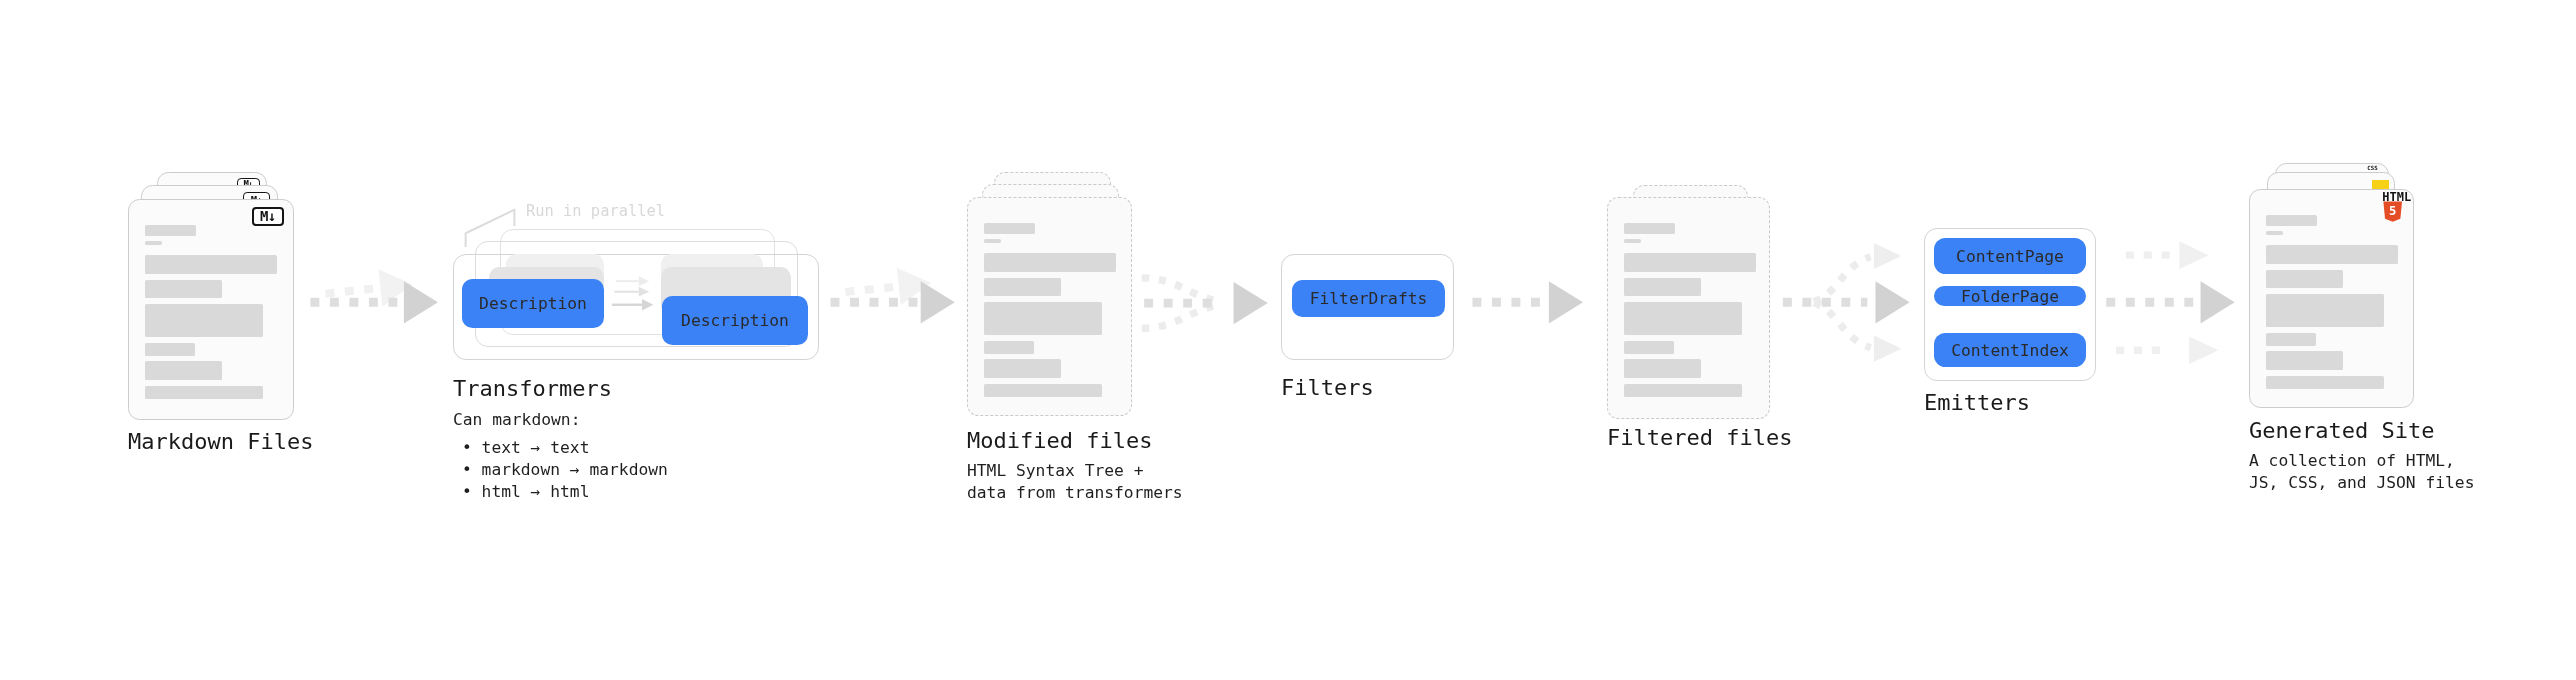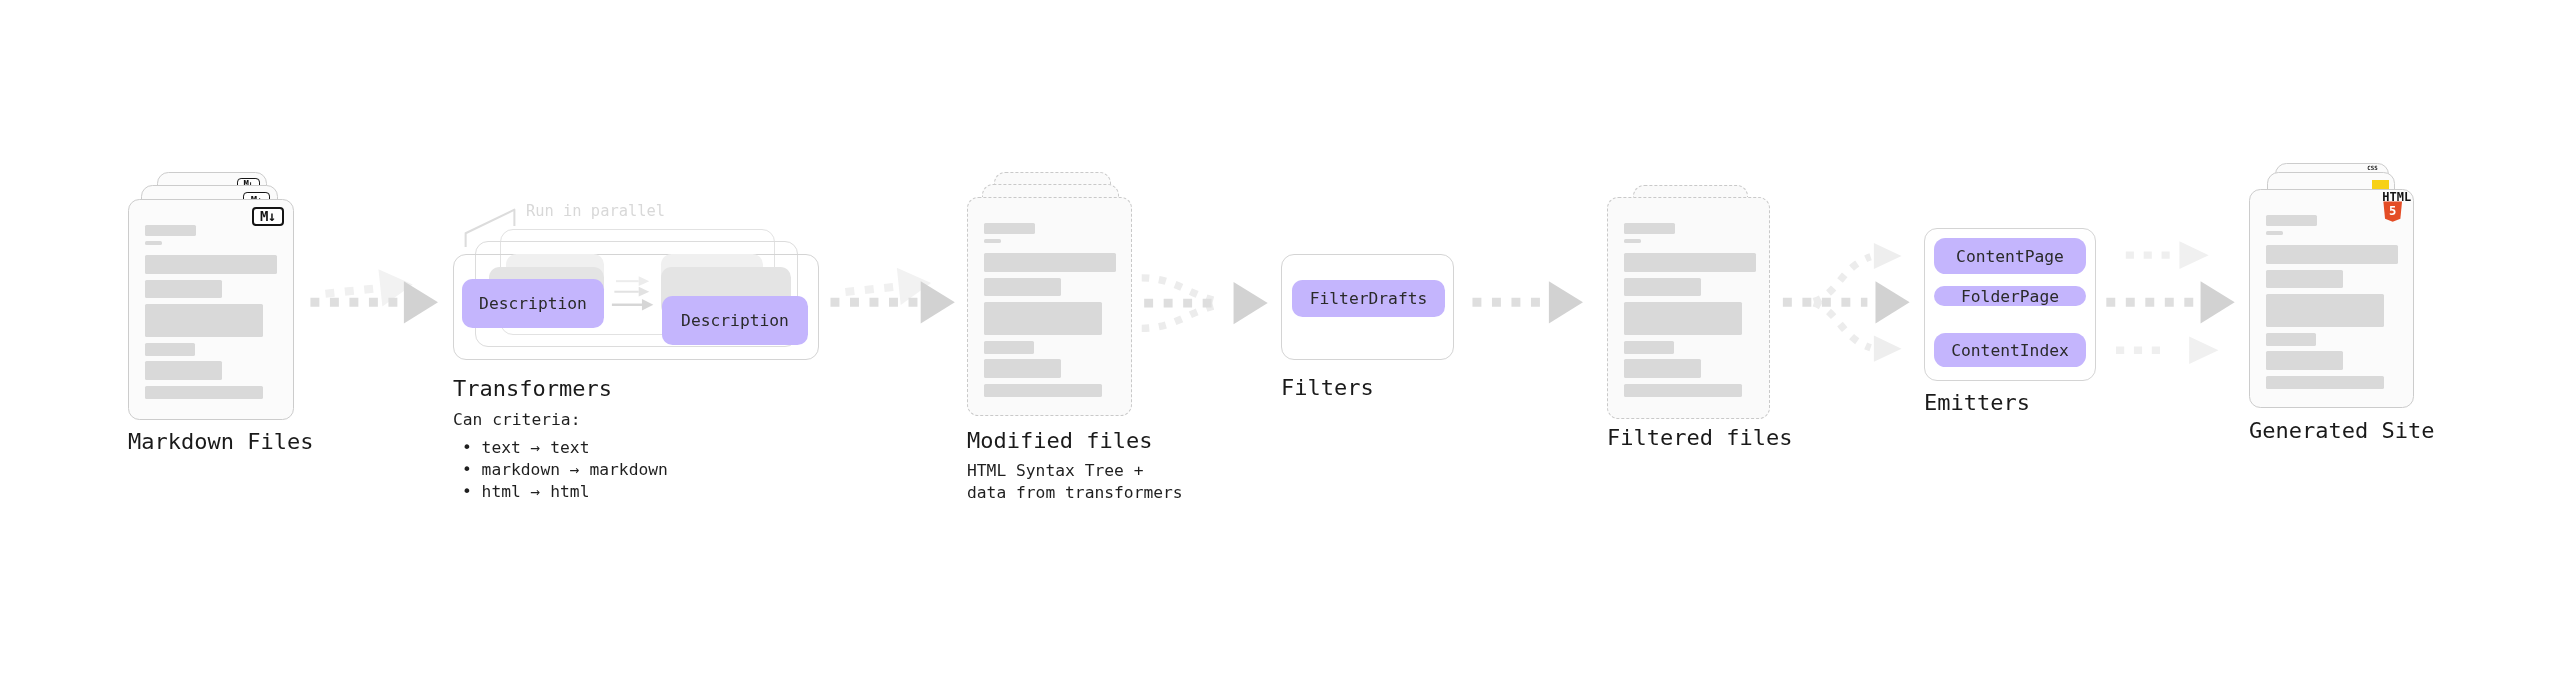--- a/index.html
+++ b/index.html
@@ -25,21 +25,21 @@
   .box{
     position:absolute;
     border:1.6px solid #d6d6d6;
     border-radius:13px;
     background:transparent;
     box-sizing:border-box;
   }
   
   .pill{
     position:absolute;
-    background:#c4b5fd;
+    background:#3b82f6;
     border-radius:10.6px;
     display:flex;align-items:center;justify-content:center;
     font-size:16.3px;color:#2a2a2a;
     box-sizing:border-box;
   }
   .pill.echo1{background:#e4e4e4;}
   .pill.echo2{background:#f0f0f0;}
   
   .label{position:absolute;font-size:22px;color:#1a1a1a;white-space:nowrap;}
   .sub{position:absolute;font-size:16.3px;line-height:22px;color:#1f1f1f;white-space:pre-line;}
@@ -161,21 +161,21 @@
   <div class="box" style="left:475px;top:241px;width:323px;height:106px;border-color:#dcdcdc;z-index:2"></div>
   <div class="box" style="left:453px;top:254px;width:366px;height:106px;border-color:#d4d4d4;z-index:2"></div>
   <div class="pill echo2" style="left:506px;top:254px;width:98px;height:49px;z-index:3"></div>
   <div class="pill echo2" style="left:661px;top:254px;width:102px;height:49px;z-index:3"></div>
   <div class="pill echo1" style="left:489px;top:267px;width:115px;height:49px;z-index:4"></div>
   <div class="pill echo1" style="left:661px;top:267px;width:130px;height:49px;z-index:4"></div>
   <div class="pill" style="left:462px;top:279px;width:142px;height:49px;z-index:5">Description</div>
   <div class="pill" style="left:662px;top:296px;width:146px;height:49px;z-index:5">Description</div>
   <div class="note" style="left:526px;top:202px">Run in parallel</div>
   <div class="label" style="left:453px;top:376px">Transformers</div>
-  <div class="sub" style="left:453px;top:409px">Can criteria:</div>
+  <div class="sub" style="left:453px;top:409px">Can markdown:</div>
   <div class="bullets" style="left:462px;top:437px">
     <div>• text → text</div>
     <div>• markdown → markdown</div>
     <div>• html → html</div>
   </div>
 
   <div class="doc dashed" style="left:994px;top:172px;width:117px;height:221px;z-index:2"></div>
   <div class="doc dashed" style="left:982px;top:184px;width:137px;height:221px;z-index:3"></div>
   <div class="doc dashed skel" style="left:967px;top:197px;width:165px;height:219px;z-index:4">
       <div class="skel-bar" style="width: 51px; height: 11.4px; margin: 25px 0px 0px 16.3px;"></div>
@@ -233,15 +233,17 @@
   <div class="skel-bar" style="width: 51px; height: 11.4px; margin: 25px 0px 0px 16.3px;"></div>
       <div class="skel-bar" style="width: 17px; height: 4.1px; margin: 4.9px 0px 0px 16.3px;"></div>
       <div class="skel-bar" style="width: 132px; height: 18.7px; margin: 9.8px 0px 0px 16.3px;"></div>
       <div class="skel-bar" style="width: 77px; height: 18.7px; margin: 5.7px 0px 0px 16.3px;"></div>
       <div class="skel-bar" style="width: 118px; height: 33px; margin: 5.7px 0px 0px 16.3px;"></div>
       <div class="skel-bar" style="width: 50px; height: 13px; margin: 5.7px 0px 0px 16.3px;"></div>
       <div class="skel-bar" style="width: 77px; height: 18.7px; margin: 5.7px 0px 0px 16.3px;"></div>
       <div class="skel-bar" style="width: 118px; height: 13px; margin: 5.7px 0px 0px 16.3px;"></div>
     </div>
   <div class="label" style="left:2249px;top:418px">Generated Site</div>
+  <div class="sub" style="left:2249px;top:450px">A collection of HTML,
+JS, CSS, and JSON files</div>
 
 </div>
 
 
 </body></html>

